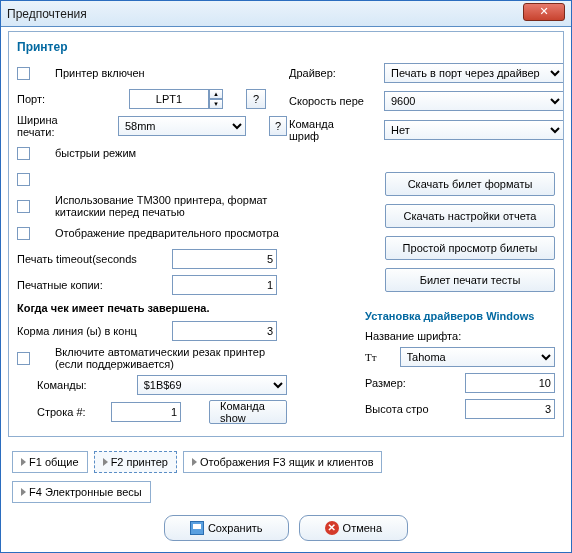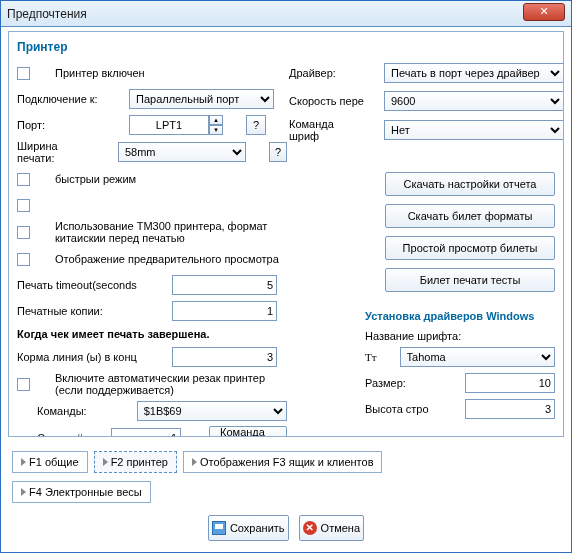--- a/index.html
+++ b/index.html
@@ -26,21 +26,21 @@
 .right-col .row { margin-bottom: 6px; }
 .right-btns { position: absolute; right: 8px; top: 140px; display: flex; flex-direction: column; gap: 8px; }
 .right-btns .btn { width: 170px; }
 .driver-section { position: absolute; right: 8px; top: 278px; width: 190px; }
 .tabs { position: absolute; bottom: 74px; left: 6px; display: flex; }
 .tab { border: 1px solid #8faed0; background: #fff; padding: 4px 8px; margin-right: 6px; display: flex; align-items: center; gap: 3px; }
 .tab.active { border: 1px dashed #5a8dc5; background: #f5f9fd; }
 .tab2row { position: absolute; bottom: 44px; left: 6px; display: flex; }
 .tri { width: 0; height: 0; border-top: 4px solid transparent; border-bottom: 4px solid transparent; border-left: 5px solid #888; }
 .footer { position: absolute; bottom: 6px; left: 0; right: 0; display: flex; justify-content: center; gap: 10px; }
-.footer .btn { padding: 3px 3px; height: 26px; }
+.footer .btn { padding: 3px 25px; height: 26px; border-radius: 9px; }
 .icon-save { width: 14px; height: 14px; background: #5aa0e0; border: 1px solid #2a6db0; position: relative; margin-right: 4px; }
 .icon-save::after { content:''; position:absolute; top:2px; left:2px; right:2px; height:5px; background:#fff; }
 .icon-cancel { width: 14px; height: 14px; background: #d43a2a; border-radius: 50%; color:#fff; font-size:10px; line-height:14px; text-align:center; margin-right:4px; font-weight:bold; }
 .left-block { width: 270px; }
 input.ra { text-align: right; padding-right: 3px; }
 </style>
 </head>
 <body>
 
 <div class="window">
@@ -53,24 +53,20 @@
     <div class="panel">
 
       <div class="section-title">Принтер</div>
 
       <div class="left-block">
         <div class="row">
           <div class="checkbox"></div>
           <span class="lbl">Принтер включен</span>
         </div>
 
-        <div class="row">
-          <span class="lbl" style="width:92px">Подключение к:</span>
-          <select style="width:145px"><option>Параллельный порт</option></select>
-        </div>
 
         <div class="row">
           <span class="lbl" style="width:92px">Порт:</span>
           <div class="spin">
             <input type="text" style="width: 80px; text-align: center;" value="LPT1">
             <div class="spinbtns">
                 <div>▴</div>
                 <div>▾</div>
               </div>
           </div>
@@ -139,22 +135,22 @@
           <span class="lbl" style="width:75px">Скорость пере</span>
           <select style="width:180px"><option>9600</option></select>
         </div>
         <div class="row">
           <span class="lbl" style="width:75px">Команда шриф</span>
           <select style="width:180px"><option>Нет</option></select>
         </div>
       </div>
 
       <div class="right-btns">
+        <div class="btn">Скачать билет форматы</div>
         <div class="btn">Скачать настройки отчета</div>
-        <div class="btn">Скачать билет форматы</div>
         <div class="btn">Простой просмотр билеты</div>
         <div class="btn">Билет печати тесты</div>
       </div>
 
       <div class="driver-section">
         <div class="section-title" style="font-size:11px">Установка драйверов Windows</div>
         <div style="margin:4px 0">Название шрифта:</div>
         <div class="row">
           <span style="margin-right:3px;font-family:serif">Ƭᴛ</span>
           <select style="width:165px"><option>Tahoma</option></select>

